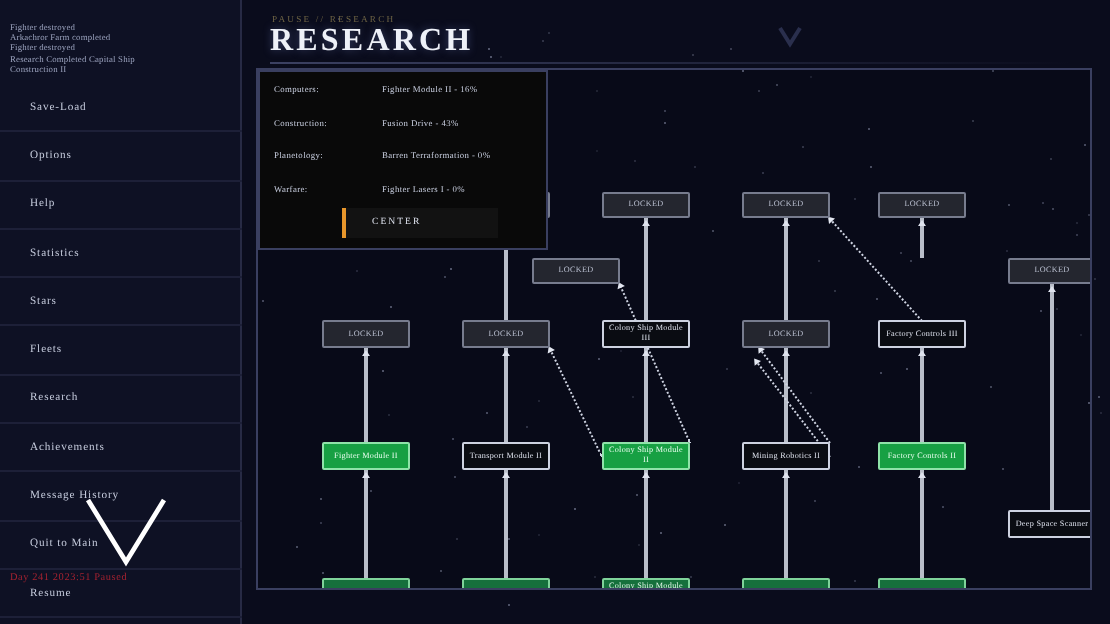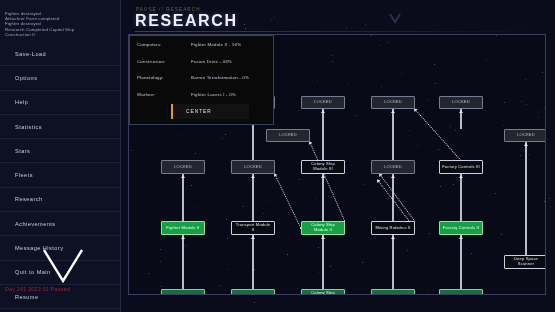--- a/index.html
+++ b/index.html
@@ -4,21 +4,21 @@
 <style>
   * { margin:0; padding:0; box-sizing:border-box; }
   html,body { background:#05060f; }
   body {
     width:555px; height:312px; position:relative; overflow:hidden;
     font-family:"Liberation Sans", sans-serif;
     color:#cfd4e4;
   }
 
   
-  #stage { position:absolute; inset:0; background:#0a0c1c; }
+  #stage { position:absolute; inset:0; background:#0a0c1c;font-family:Liberation Serif, serif; }
 
   
   .stars { position:absolute; inset:0; pointer-events:none; }
   .star { position:absolute; background:#8d93ad; border-radius:50%; width:1px; height:1px; opacity:.55; }
 
   
   #sidebar {
     position:absolute; left:0; top:0; width:121px; height:312px;
     background:#0e1124;
     border-right:1px solid #272a44;

